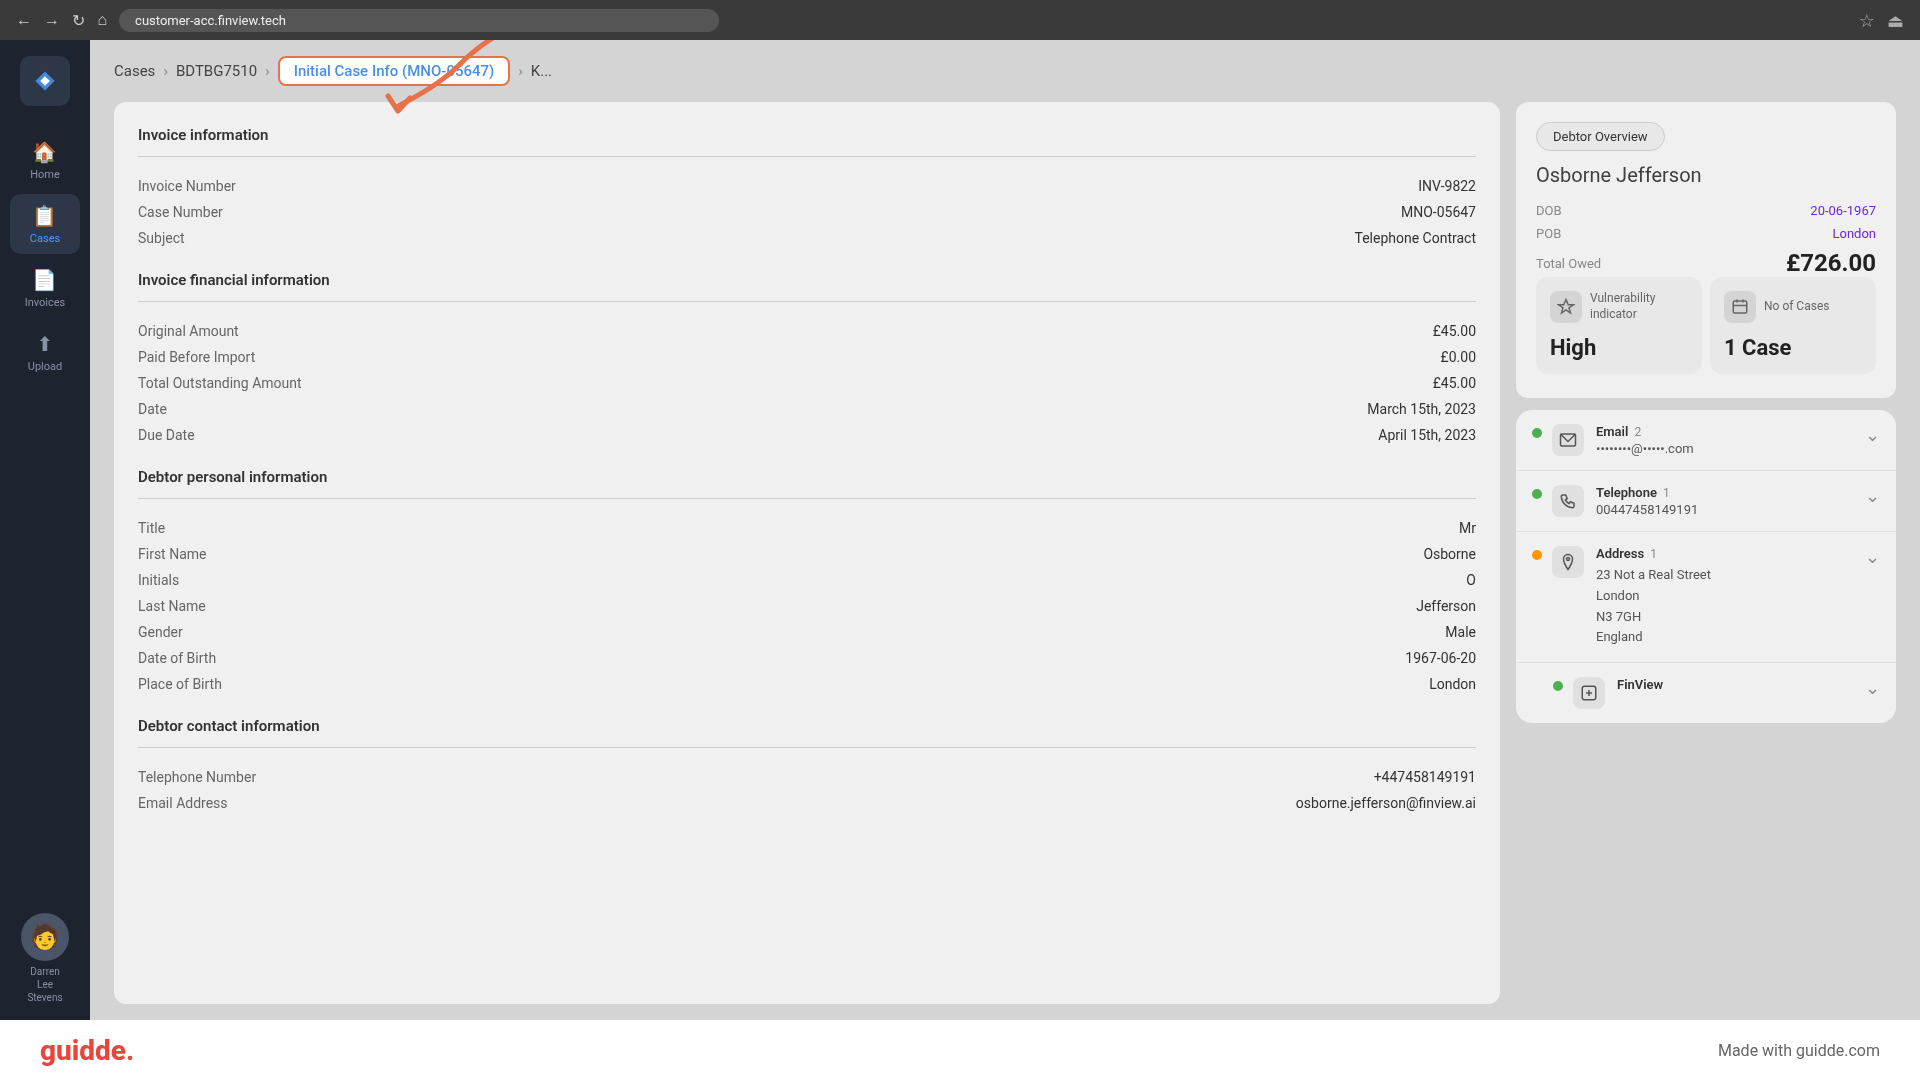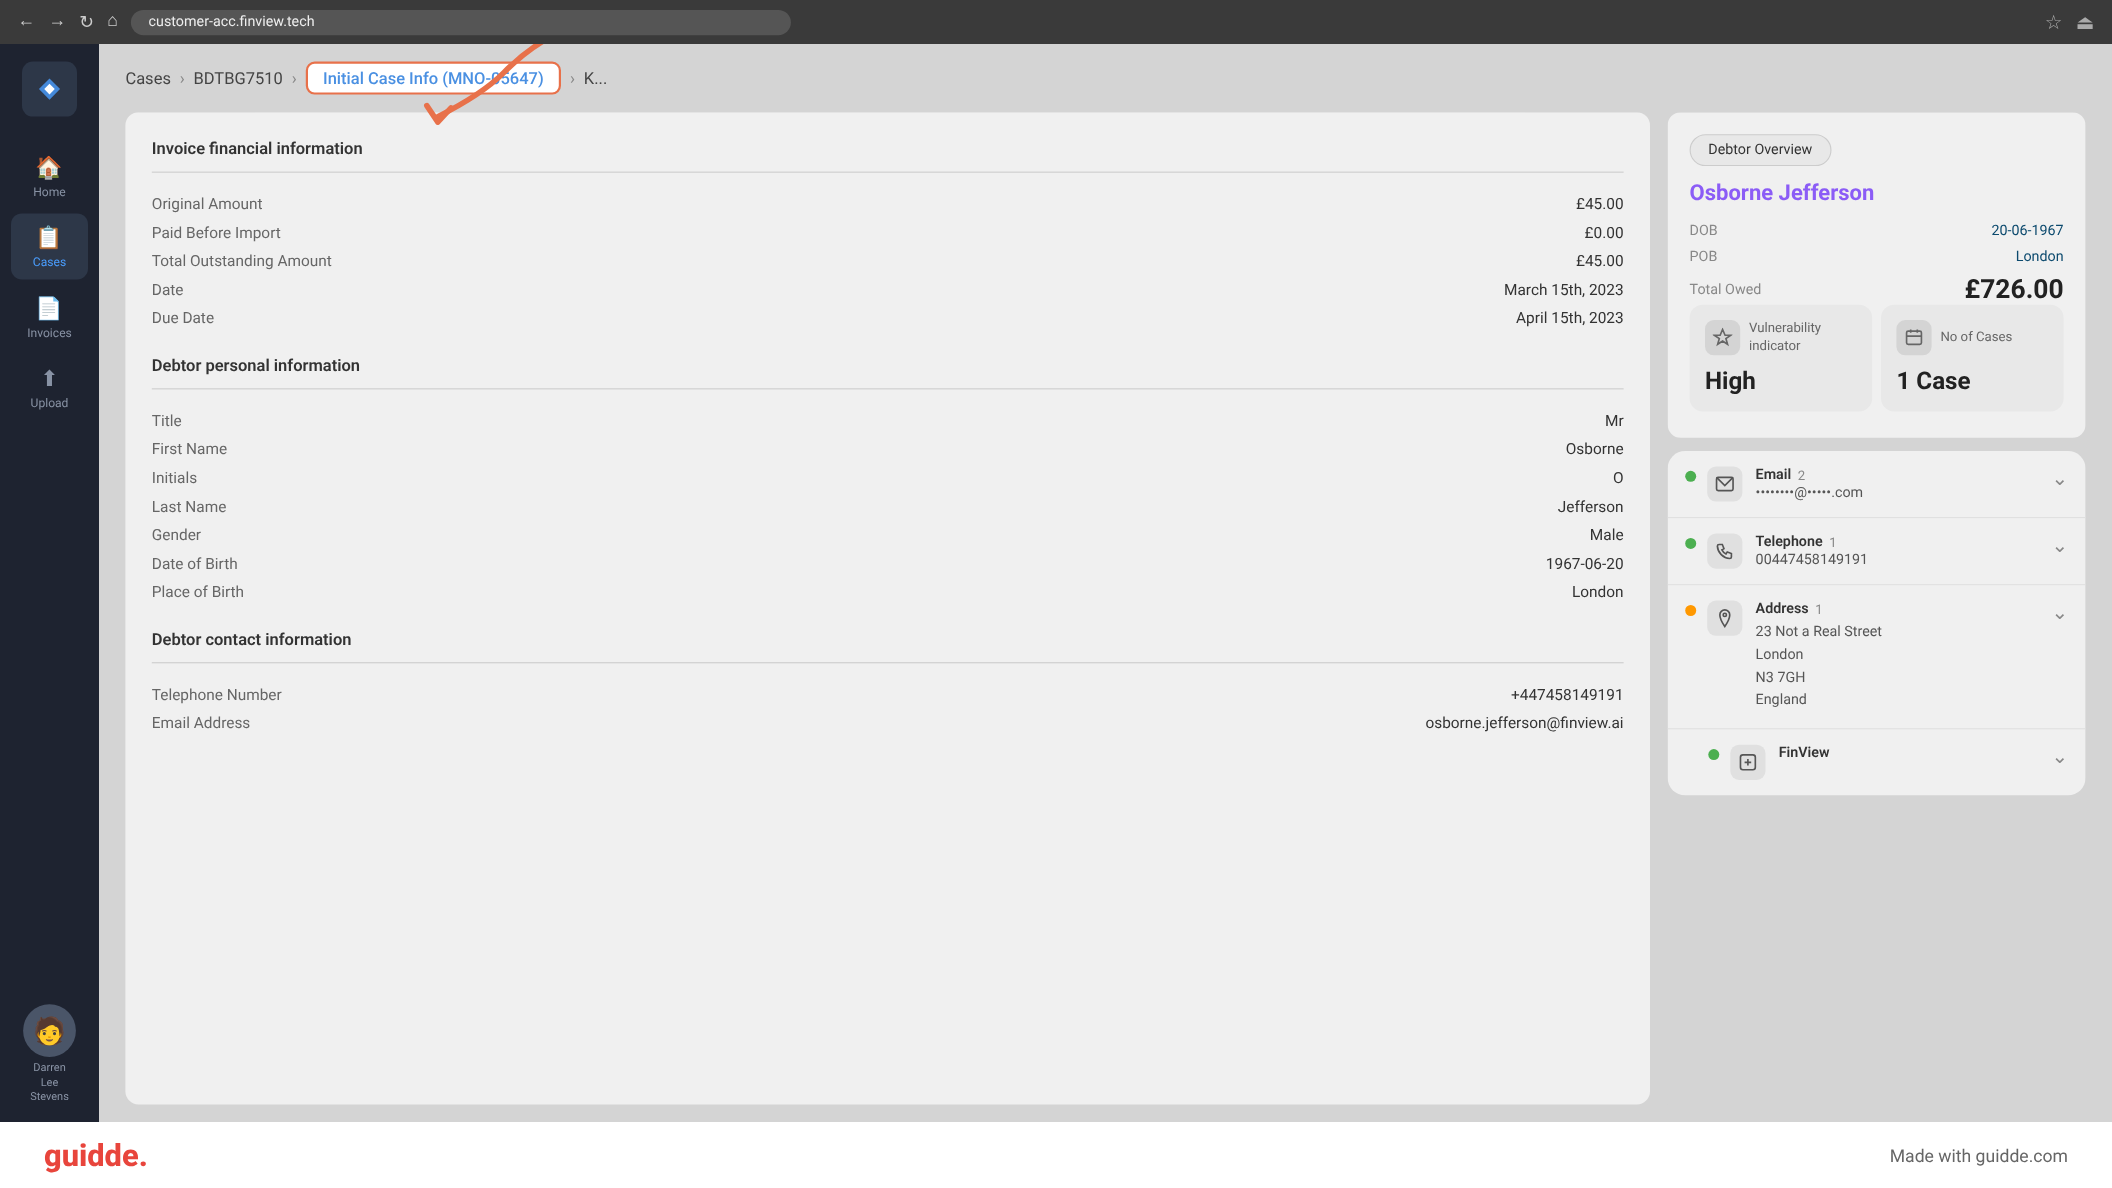--- a/index.html
+++ b/index.html
@@ -198,32 +198,32 @@
       border-radius: 20px;
       padding: 6px 16px;
       font-size: 13px;
       color: #333;
       cursor: pointer;
       display: inline-block;
       margin-bottom: 12px;
     }
     .debtor-name {
       font-size: 20px;
-      font-weight: 700;
-      color: #8b5cf6;
+      font-weight: 400;
+      color: #404040;
       margin-bottom: 16px;
     }
     .debtor-meta-row {
       display: flex;
       justify-content: space-between;
       margin-bottom: 8px;
       font-size: 13px;
     }
     .debtor-meta-label { color: #888; }
-    .debtor-meta-value { color: #0c4a6e; }
+    .debtor-meta-value { color: #6d28d9; }
     .debtor-total-owed {
       display: flex;
       justify-content: space-between;
       align-items: center;
       margin-bottom: 0;
       font-size: 13px;
     }
     .debtor-total-label { color: #888; }
     .debtor-total-value { font-size: 24px; font-weight: 700; color: #222; }
 
@@ -407,20 +407,36 @@
         </svg>
       </div>
       <span class="breadcrumb-sep">›</span>
       <span class="breadcrumb-item">K...</span>
     </div>
 
     <div class="content-area">
 
       <div class="main-card">
 
+        <div class="section-block">
+          <div class="section-title">Invoice information</div>
+          <hr class="section-divider">
+          <div class="info-row">
+            <span class="info-label">Invoice Number</span>
+            <span class="info-value">INV-9822</span>
+          </div>
+          <div class="info-row">
+            <span class="info-label">Case Number</span>
+            <span class="info-value">MNO-05647</span>
+          </div>
+          <div class="info-row">
+            <span class="info-label">Subject</span>
+            <span class="info-value">Telephone Contract</span>
+          </div>
+        </div>
 
         <div class="section-block">
           <div class="section-title">Invoice financial information</div>
           <hr class="section-divider">
           <div class="info-row">
             <span class="info-label">Original Amount</span>
             <span class="info-value">£45.00</span>
           </div>
           <div class="info-row">
             <span class="info-label">Paid Before Import</span>

